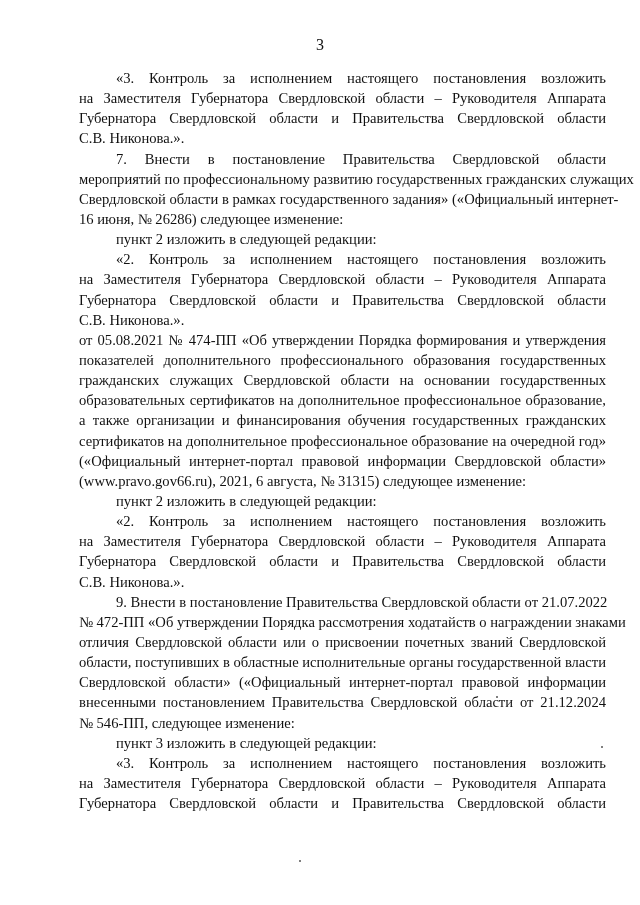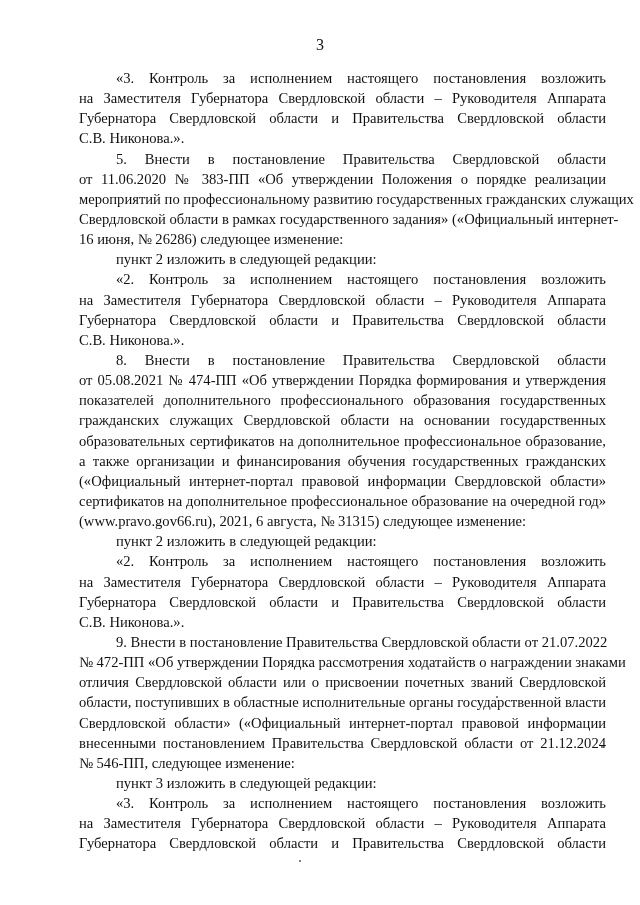--- a/index.html
+++ b/index.html
@@ -34,44 +34,42 @@
 <div class="page-number">3</div>
 
 <div class="body-text" id="doc-body">
     <div>
       <span class="line indent">«3. Контроль за исполнением настоящего постановления возложить</span>
       <span class="line">на Заместителя Губернатора Свердловской области – Руководителя Аппарата</span>
       <span class="line">Губернатора Свердловской области и Правительства Свердловской области</span>
       <span class="line last">С.В. Никонова.».</span>
     </div>
     <div>
-      <span class="line indent">5. Внести в постановление Правительства Свердловской области</span>
-      <span class="line">от 11.06.2020 № 383-ПП «Об утверждении Положения о порядке реализации</span>
+      <span class="line indent">7. Внести в постановление Правительства Свердловской области</span>
       <span class="line">мероприятий по профессиональному развитию государственных гражданских служащих</span>
       <span class="line">Свердловской области в рамках государственного задания» («Официальный интернет-</span>
       <span class="line last">16 июня, № 26286) следующее изменение:</span>
     </div>
     <div>
       <span class="line indent last">пункт 2 изложить в следующей редакции:</span>
     </div>
     <div>
       <span class="line indent">«2. Контроль за исполнением настоящего постановления возложить</span>
       <span class="line">на Заместителя Губернатора Свердловской области – Руководителя Аппарата</span>
       <span class="line">Губернатора Свердловской области и Правительства Свердловской области</span>
       <span class="line last">С.В. Никонова.».</span>
     </div>
     <div>
-      <span class="line indent">8. Внести в постановление Правительства Свердловской области</span>
       <span class="line">от 05.08.2021 № 474-ПП «Об утверждении Порядка формирования и утверждения</span>
       <span class="line">показателей дополнительного профессионального образования государственных</span>
       <span class="line">гражданских служащих Свердловской области на основании государственных</span>
       <span class="line">образовательных сертификатов на дополнительное профессиональное образование,</span>
       <span class="line">а также организации и финансирования обучения государственных гражданских</span>
+      <span class="line">сертификатов на дополнительное профессиональное образование на очередной год»</span>
       <span class="line">(«Официальный интернет-портал правовой информации Свердловской области»</span>
-      <span class="line">сертификатов на дополнительное профессиональное образование на очередной год»</span>
       <span class="line last">(www.pravo.gov66.ru), 2021, 6 августа, № 31315) следующее изменение:</span>
     </div>
     <div>
       <span class="line indent last">пункт 2 изложить в следующей редакции:</span>
     </div>
     <div>
       <span class="line indent">«2. Контроль за исполнением настоящего постановления возложить</span>
       <span class="line">на Заместителя Губернатора Свердловской области – Руководителя Аппарата</span>
       <span class="line">Губернатора Свердловской области и Правительства Свердловской области</span>
       <span class="line last">С.В. Никонова.».</span>

